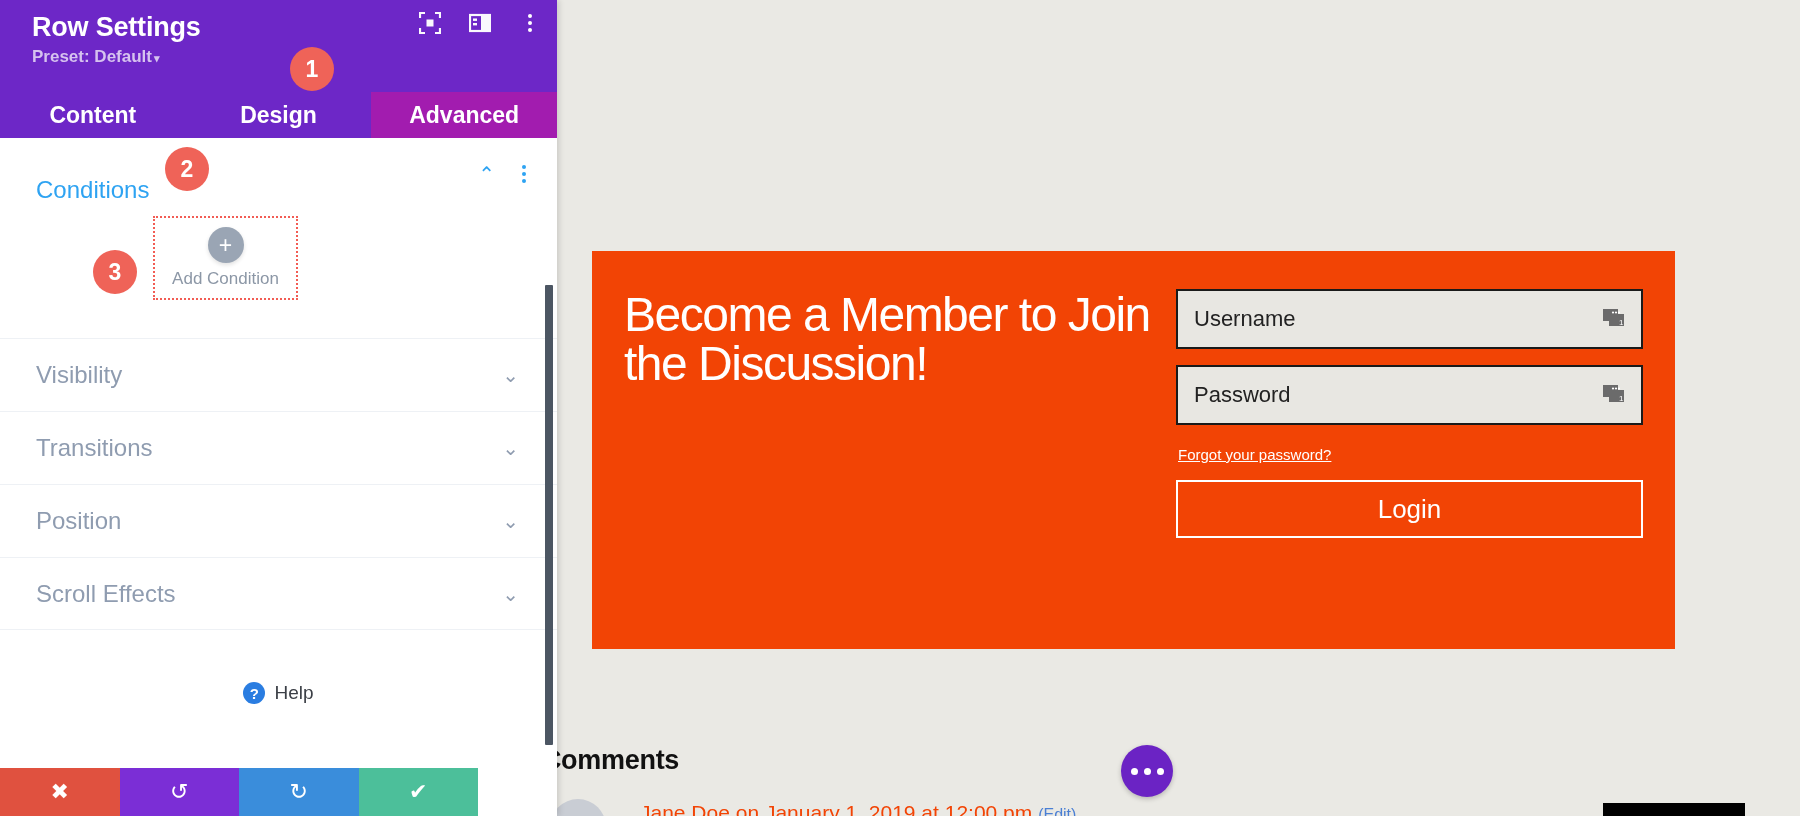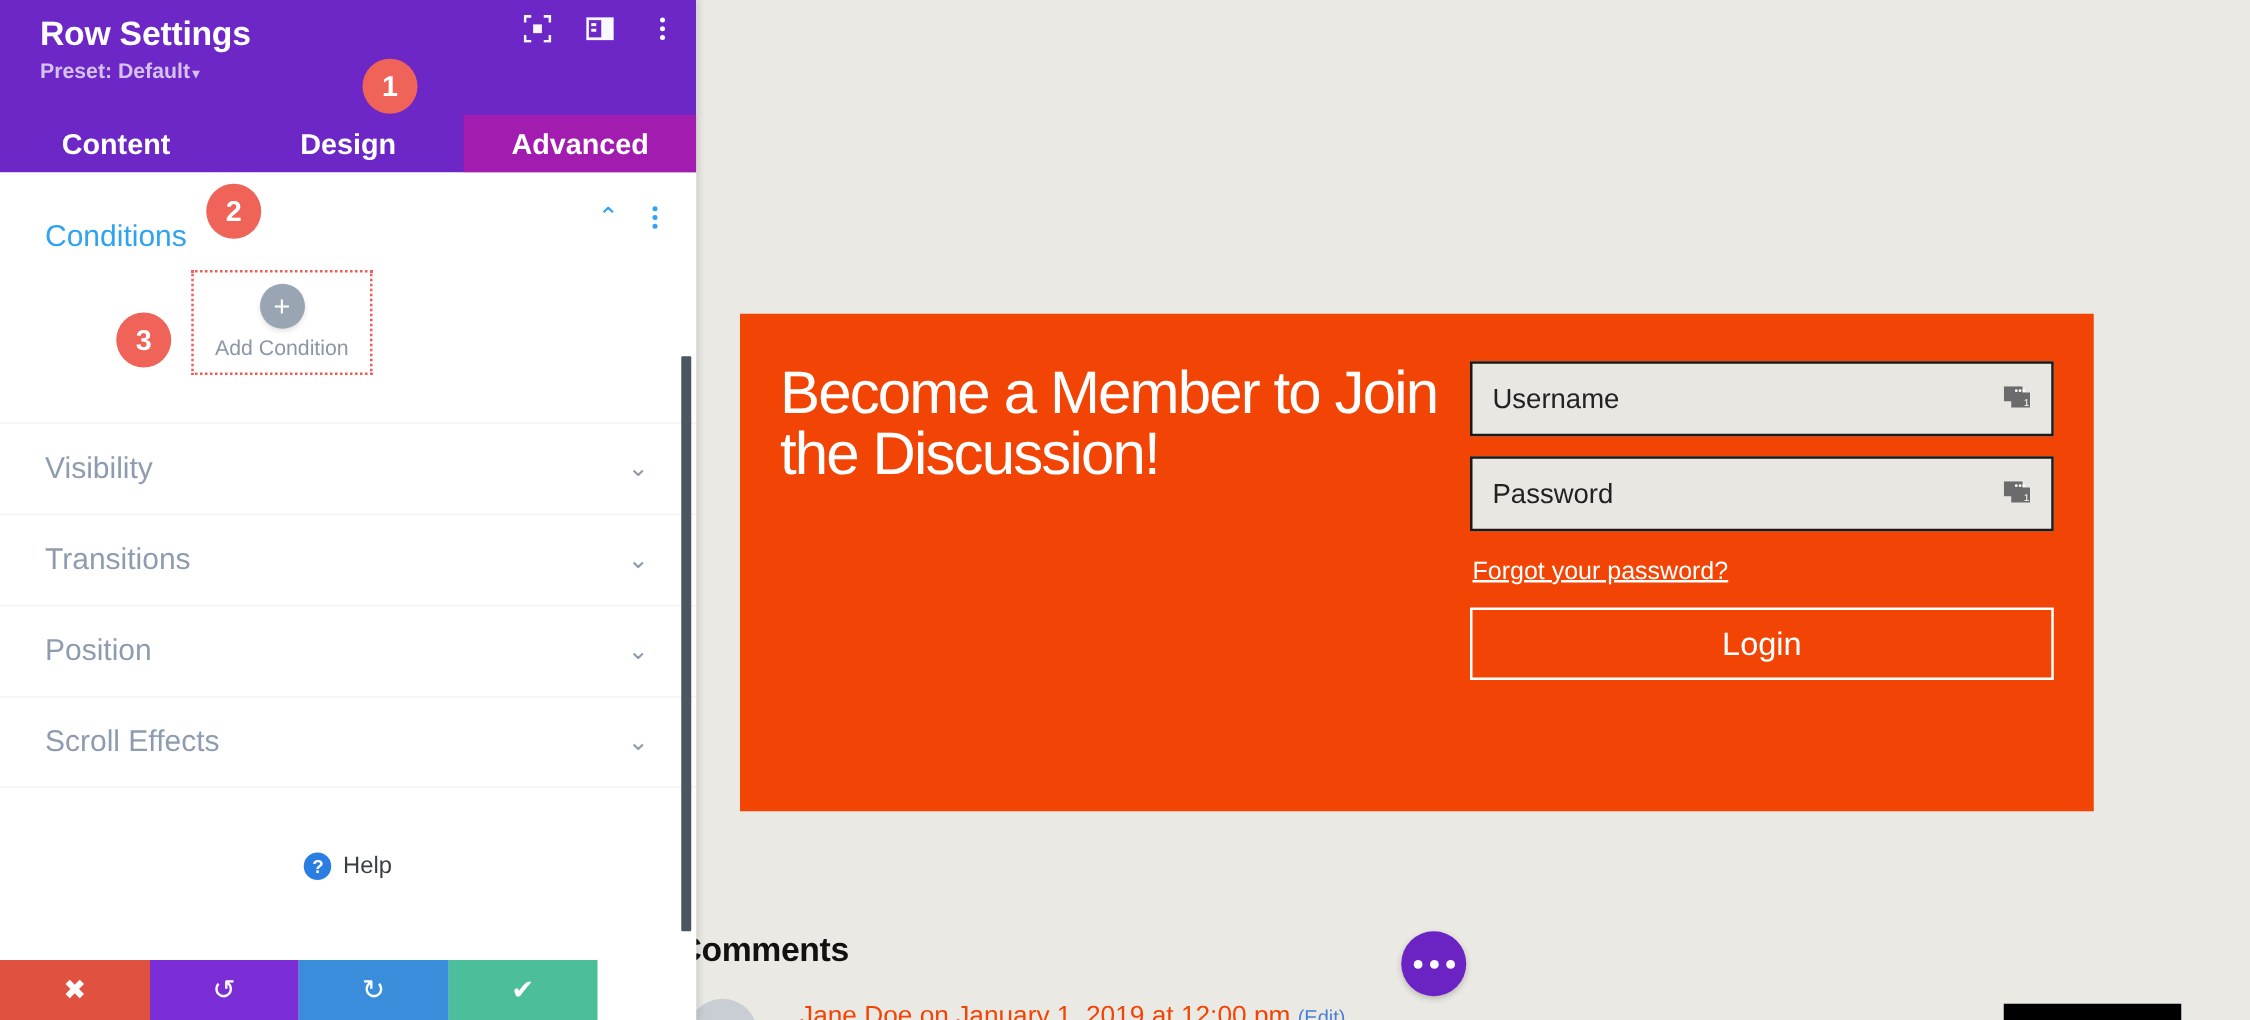--- a/index.html
+++ b/index.html
@@ -61,21 +61,21 @@
   }
   .field .field-label {
     color: #222222; font-size: 22px;
   }
   .field .field-icon {
     position: absolute; right: 16px; top: 50%; transform: translateY(-50%);
     width: 22px; height: 20px;
   }
   .forgot {
     display: inline-block;
-    color: #ffffff; font-size: 20px;
+    color: #ffffff; font-size: 15px;
     text-decoration: underline;
     margin: 5px 0 17px 2px;
   }
   .login-btn {
     height: 58px;
     border: 2px solid #ffffff;
     display: flex; align-items: center; justify-content: center;
     color: #ffffff; font-size: 26px;
     background: transparent;
   }

